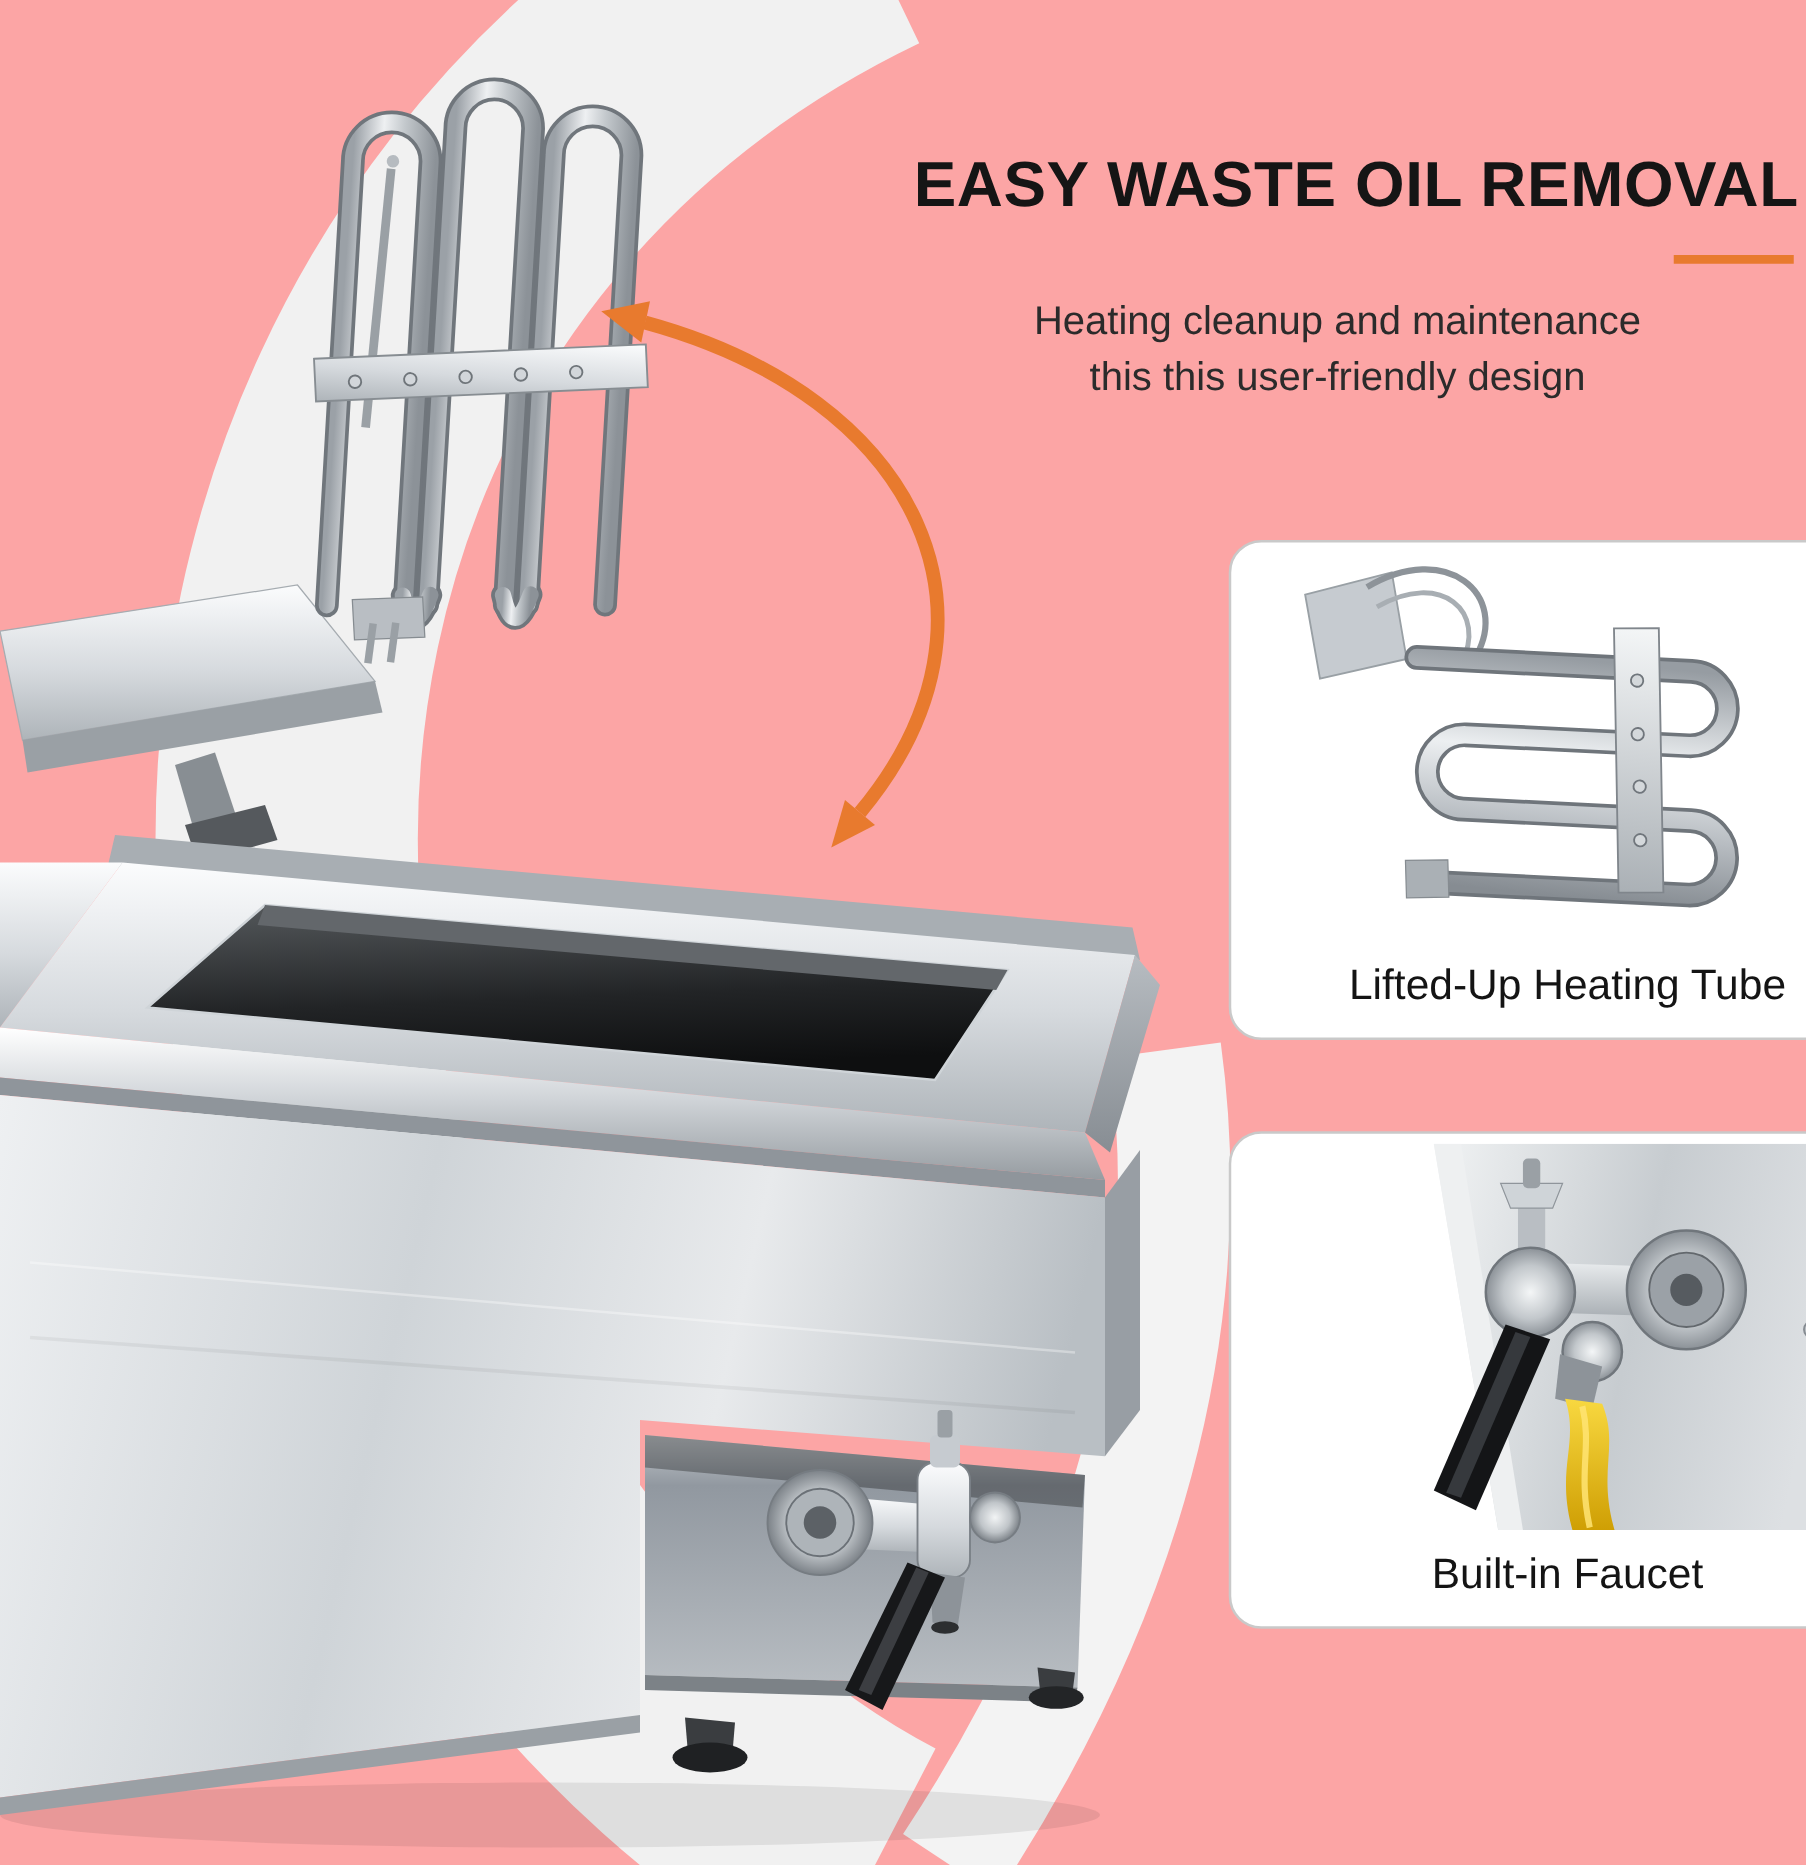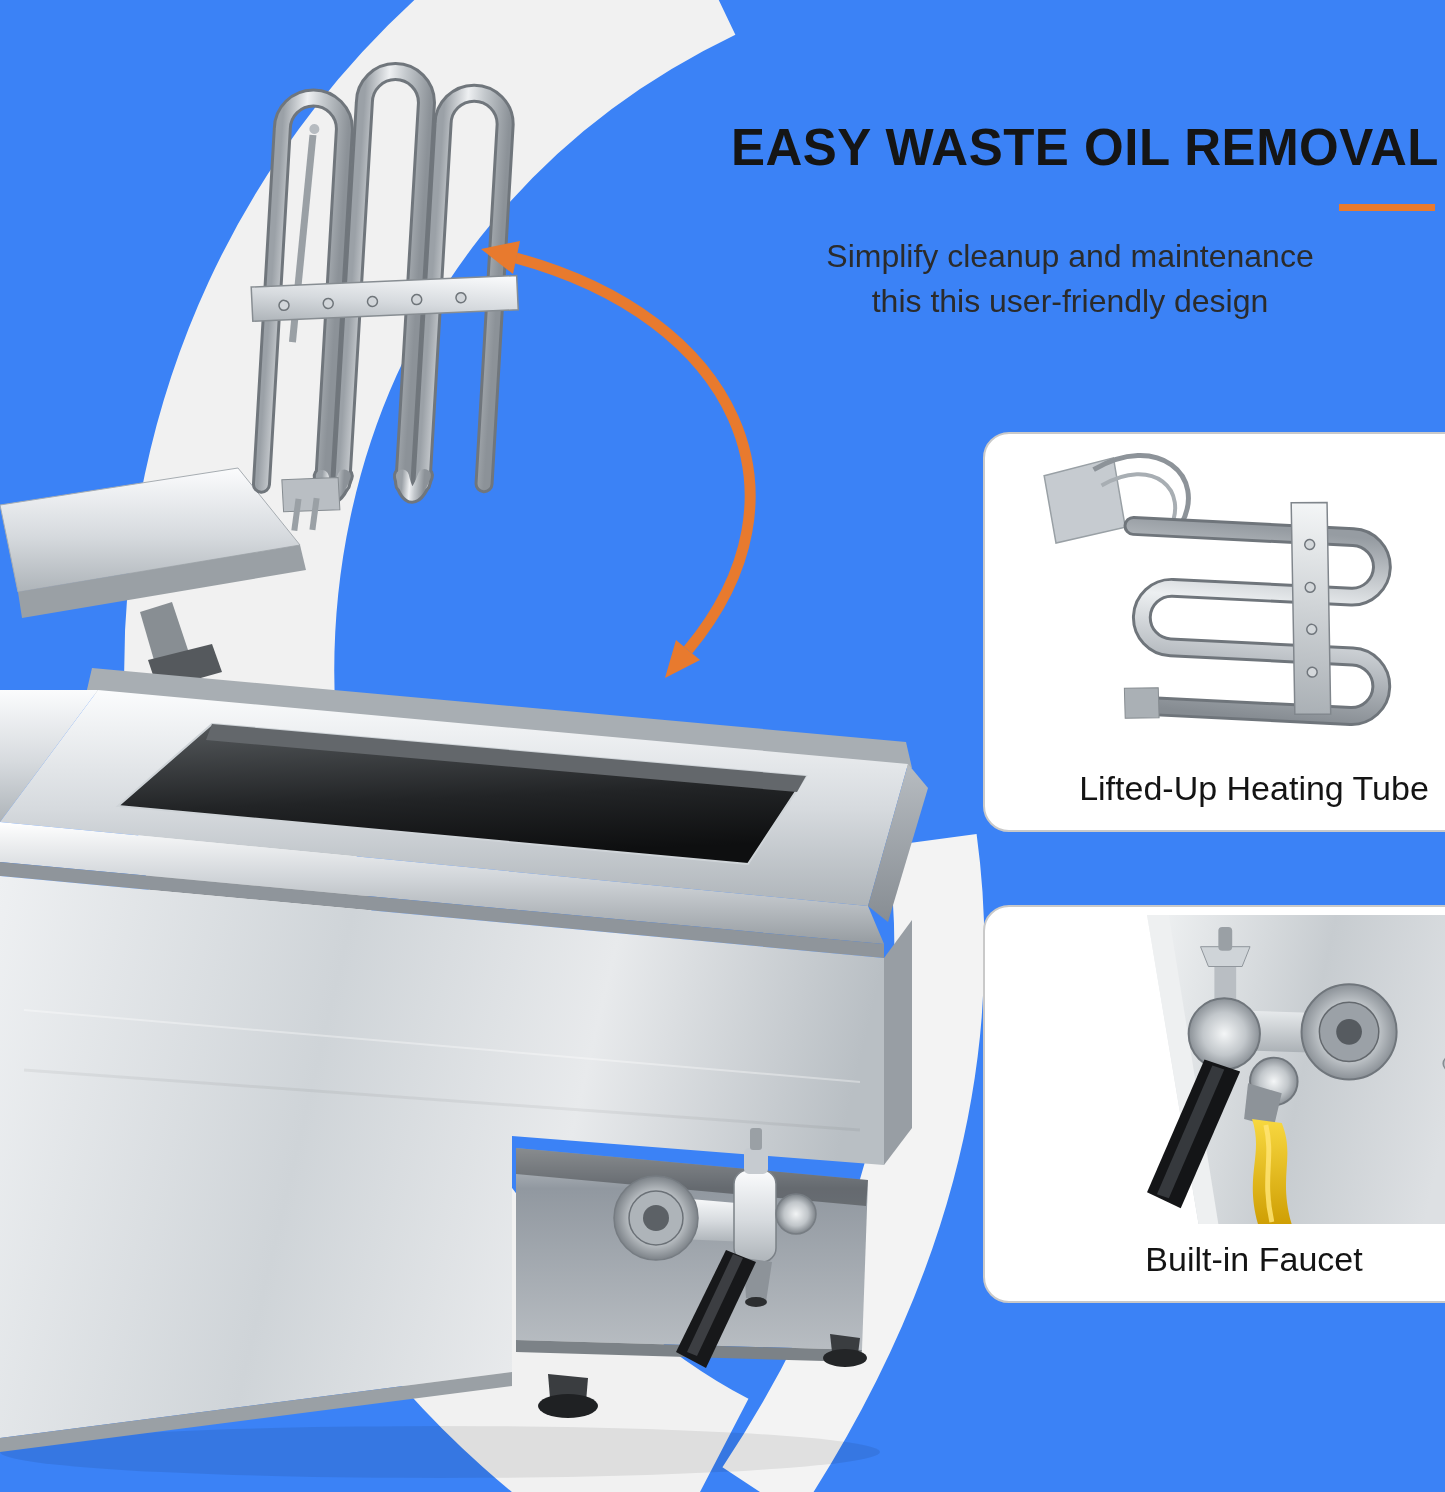--- a/index.html
+++ b/index.html
@@ -2,21 +2,21 @@
 <html><head>
 <meta charset="utf-8">
 <style>
   html,body { margin:0; padding:0; }
   body {
     width:1445px; height:1492px;
     background:#ffffff;
     font-family:"Liberation Sans", sans-serif;
     overflow:hidden;
   }
-  .page { position:relative; width:1445px; height:1492px; background:#3b82f6; }
+  .page { position:relative; width:1445px; height:1492px; background:#fca5a5; }
   .bg-svg { position:absolute; left:0; top:0; }
 
   .title {
     position:absolute; top:118px; right:6px;
     font-size:51px; font-weight:800; letter-spacing:0.5px;
     color:#151515; white-space:nowrap;
   }
   .title-underline {
     position:absolute; top:204px; right:10px;
     width:96px; height:7px; background:#E87A2E;
@@ -47,21 +47,21 @@
 <div class="page">
 
   <svg class="bg-svg" width="1445" height="1492" viewBox="0 0 1445 1492" xmlns="http://www.w3.org/2000/svg">
     <path d="M 690 -60 C 210 170 80 760 420 1240 C 500 1352 600 1440 700 1492" fill="none" stroke="#f1f1f1" stroke-width="210"></path>
     <path d="M 932 840 C 962 1060 900 1280 760 1492" fill="none" stroke="#f3f3f3" stroke-width="90"></path>
   </svg>
 
   <div class="title">EASY WASTE OIL REMOVAL</div>
   <div class="title-underline"></div>
   <div class="subtitle">
-    <div>Simplify cleanup and maintenance</div>
+    <div>Heating cleanup and maintenance</div>
     <div>this this user-friendly design</div>
   </div>
 
   <svg class="product" width="960" height="1492" viewBox="0 0 960 1492" xmlns="http://www.w3.org/2000/svg">
     <defs>
       <linearGradient id="mSteelV" x1="0" y1="0" x2="0" y2="1">
         <stop offset="0" stop-color="#fbfcfd"></stop>
           <stop offset="0.55" stop-color="#d6dade"></stop>
           <stop offset="1" stop-color="#aeb4b9"></stop>
       </linearGradient>

